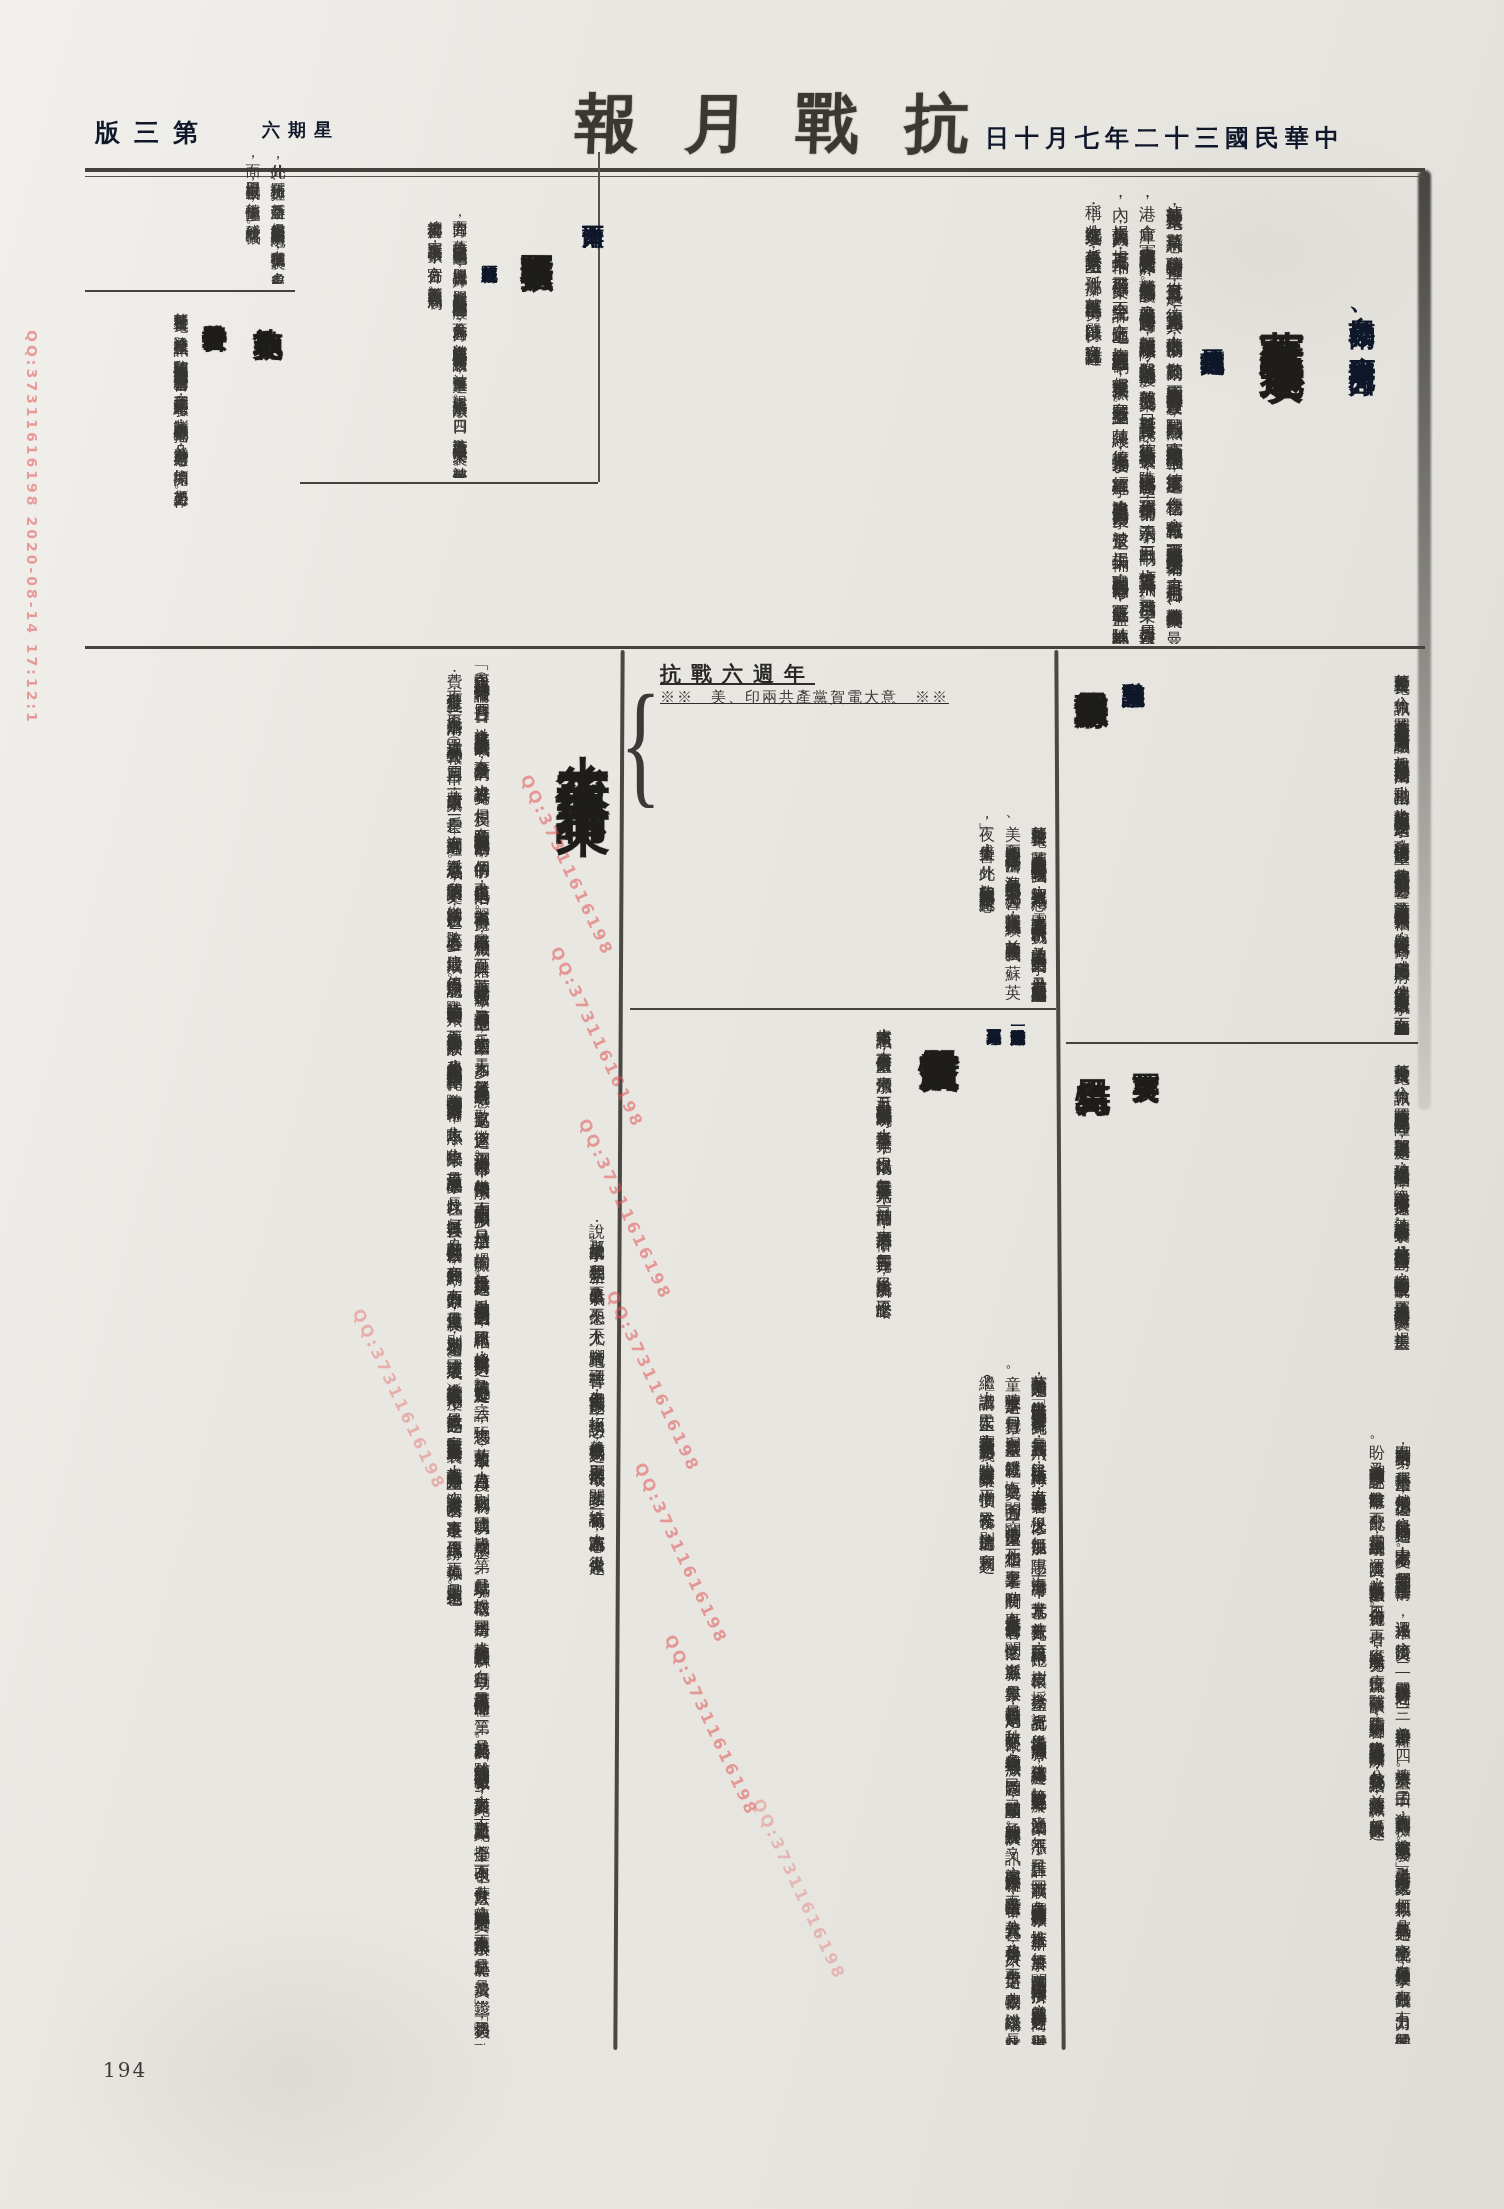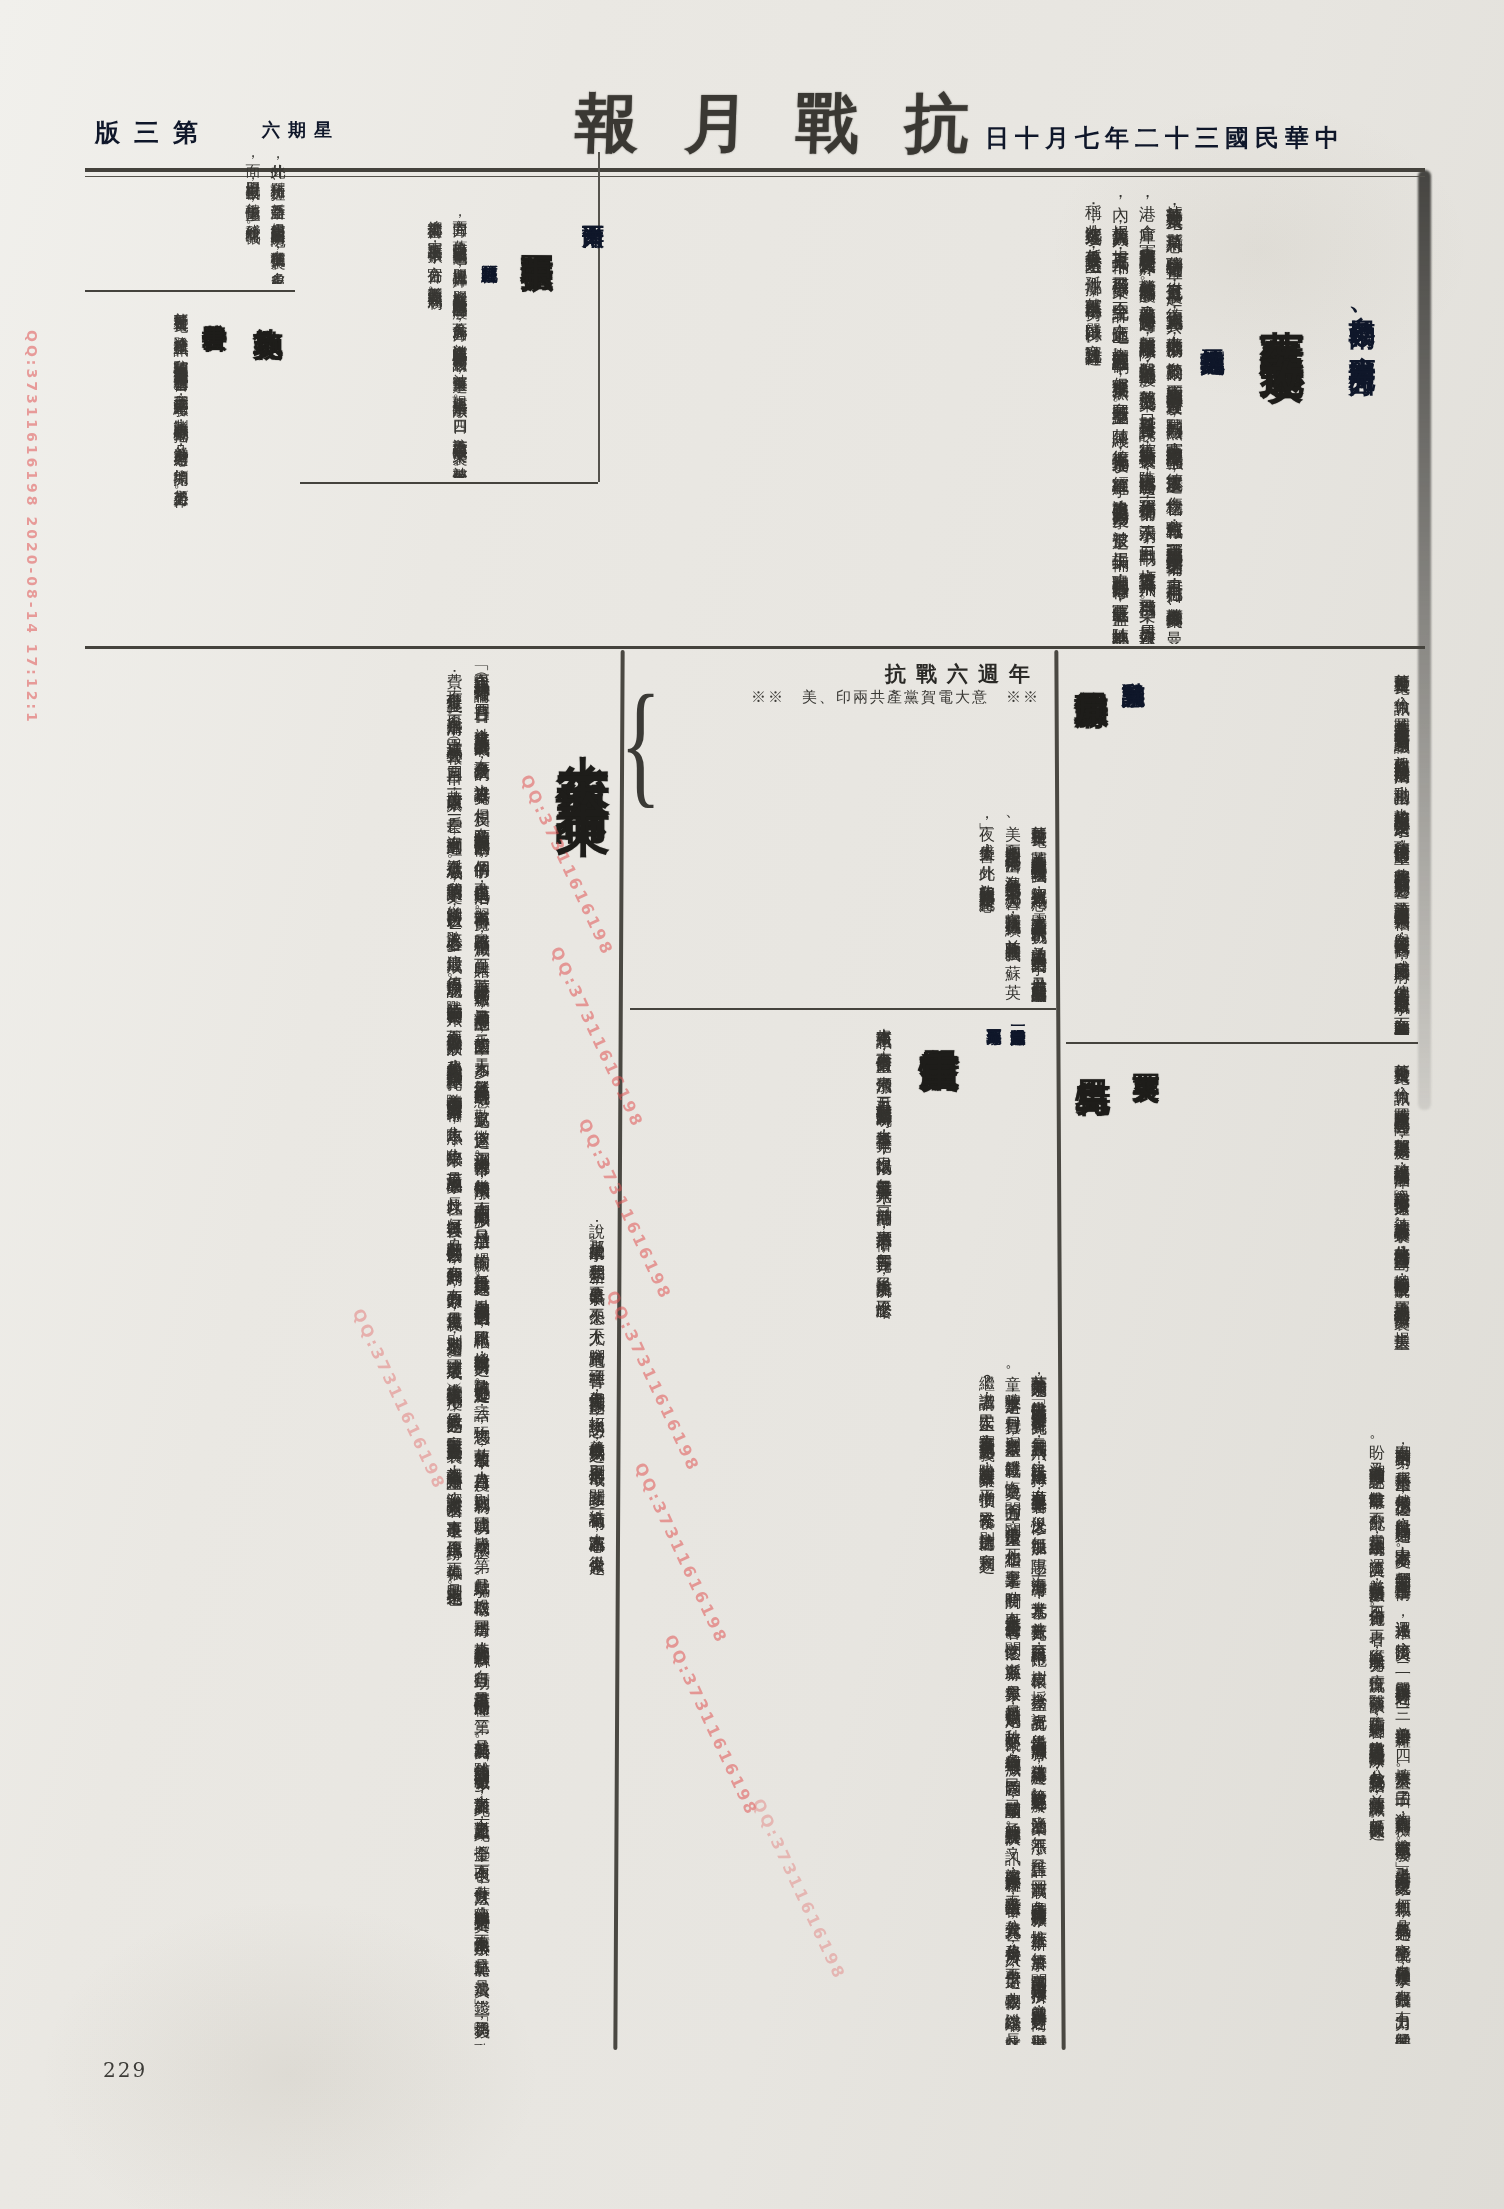--- a/index.html
+++ b/index.html
@@ -14,21 +14,21 @@
   .clip{overflow:hidden;}
   .body-txt{font-size:17px;line-height:27px;letter-spacing:1px;color:#34332f;text-align:justify;}
   .body-sm{font-size:15px;line-height:25px;letter-spacing:1px;color:#383733;text-align:justify;}
   .ink{color:#0f172a;}
   .rule{background:#45433d;}
   .stain{position:absolute;border-radius:50%;pointer-events:none;}
   .wm{position:absolute;color:rgba(224,86,86,0.55);font-weight:bold;font-size:16px;
       letter-spacing:3px;font-family:"DejaVu Sans",sans-serif;white-space:nowrap;}
   .head-big{font-weight:bold;color:#1e1d1a;text-shadow:0 0 1px rgba(30,30,28,.6);}
   .em-dots{-webkit-text-emphasis:filled dot #3a3935;text-emphasis:filled dot #3a3935;}
-  .hcenter{text-align:right;}
+  .hcenter{text-align:left;text-decoration:underline;}
 </style>
 </head>
 <body>
 
 <div class="stain" style="left:40px;top:1900px;width:500px;height:350px;background:radial-gradient(closest-side,rgba(120,110,88,0.10),transparent);"></div>
 <div class="stain" style="left:1050px;top:100px;width:420px;height:300px;background:radial-gradient(closest-side,rgba(130,120,95,0.08),transparent);"></div>
 <div class="abs" style="left:1418px;top:170px;width:13px;height:940px;background:linear-gradient(to bottom,rgba(42,41,38,0.85),rgba(42,41,38,0.10));filter:blur(1px);border-radius:6px;"></div>
 
 <div class="abs ink" style="left:95px;top:116px;font-size:25px;letter-spacing:14px;font-weight:bold;">版三第</div>
 <div class="abs ink" style="left:262px;top:118px;font-size:18px;letter-spacing:8px;font-weight:bold;">六期星</div>
@@ -81,21 +81,21 @@
 <div class="abs v clip ink" style="left:1118px;top:665px;height:190px;font-size:23px;font-weight:bold;">英共緊急動議</div>
 <div class="abs v clip head-big" style="left:1068px;top:665px;height:310px;font-size:34px;">敦促政府解決印局</div>
 <div class="abs v clip body-txt" style="left:1165px;top:660px;width:250px;height:375px;font-size:16px;line-height:26px;">新華社延安五日電：倫敦訊：英國共產黨第十六次代表大會一致通過緊急動議，敦促政府立即解決印度政治僵局。動議指出：由於政府拒絕承認印度自治之要求，致印度政治情況日趨嚴重，此實予聯合國作戰前途以不利之影響。該黨要求政府立即釋放國大黨領袖，與印度各黨派代表會商，成立印度國民政府，俾使印度人民全力參加反法西斯戰爭，而有助於聯合國之最後勝利云。</div>
 <div class="abs rule" style="left:1066px;top:1042px;width:352px;height:2px;"></div>
 
 <div class="abs v clip head-big" style="left:1128px;top:1052px;height:140px;font-size:27px;">英軍突襲</div>
 <div class="abs v clip head-big" style="left:1068px;top:1052px;height:170px;font-size:35px;">克里特島</div>
 <div class="abs v clip body-txt" style="left:1185px;top:1050px;width:230px;height:372px;font-size:16px;line-height:26px;">新華社延安六日電：倫敦訊：英國突擊隊頃在克里特島登陸，襲擊德軍機場三處，破壞敵機場設備及油庫，毀敵機若干架後安全撤退，德方承認該島曾被襲擊。此外英機連日轟炸西西里島，軸心運輸船兩艘被擊沉，羅馬承認卡塔尼亞遭受猛烈空襲，損失甚重。</div>
 <div class="abs v clip body-txt" style="left:1068px;top:1432px;width:348px;height:612px;font-size:16px;line-height:26px;">潮民向來刻苦耐勞，素稱善於治生，然米價飛漲之後，一般貧民已無隔宿之糧，中人之家亦漸不支。我們要求朝野上下注意四件事情：一、迅運米糧，接濟災區；二、嚴懲囤積居奇之奸商；三、普遍舉辦平糶；四、擴大救濟災童。孟子曰：「狗彘食人食而不知檢，塗有餓莩而不知發。」（上引孟子的話）今日災區之現象，何其相似！凡屬血氣之倫，寧能坐視？尚望各界迅伸援手，有錢出錢，有力出力，共紓民困，是所至盼。又潮汕米價雖有回跌之說，惟數量有限，不敷分配，當局刻正設法統籌，運濟災區，並擬定救濟辦法數項，不日公佈施行云。再者，災區衛生狀況亦劣，疫癘流行，醫藥兩缺，防疫工作刻不容緩，當地醫界已組織巡迴醫療隊，分赴各鄉免費診治，並宣傳防疫常識，頗受災民歡迎。</div>
 
-<div class="abs" style="left:103px;top:2058px;font-size:20px;letter-spacing:2px;color:#3c3b37;font-family:'DejaVu Serif',serif;">229</div>
+<div class="abs" style="left:103px;top:2058px;font-size:20px;letter-spacing:2px;color:#3c3b37;font-family:'DejaVu Serif',serif;">194</div>
 
 <span class="wm" style="left:40px;top:330px;transform:rotate(90deg);transform-origin:left top;font-size:14px;">QQ:37311616198 2020-08-14 17:12:1</span>
 <span class="wm" style="left:468px;top:856px;transform:rotate(65deg);">QQ:37311616198</span>
 <span class="wm" style="left:498px;top:1028px;transform:rotate(65deg);">QQ:37311616198</span>
 <span class="wm" style="left:526px;top:1200px;transform:rotate(65deg);">QQ:37311616198</span>
 <span class="wm" style="left:554px;top:1372px;transform:rotate(65deg);">QQ:37311616198</span>
 <span class="wm" style="left:582px;top:1544px;transform:rotate(65deg);">QQ:37311616198</span>
 <span class="wm" style="left:612px;top:1716px;transform:rotate(65deg);">QQ:37311616198</span>
 <span class="wm" style="left:300px;top:1390px;transform:rotate(65deg);opacity:.7;">QQ:37311616198</span>
 <span class="wm" style="left:700px;top:1880px;transform:rotate(65deg);opacity:.6;">QQ:37311616198</span>

